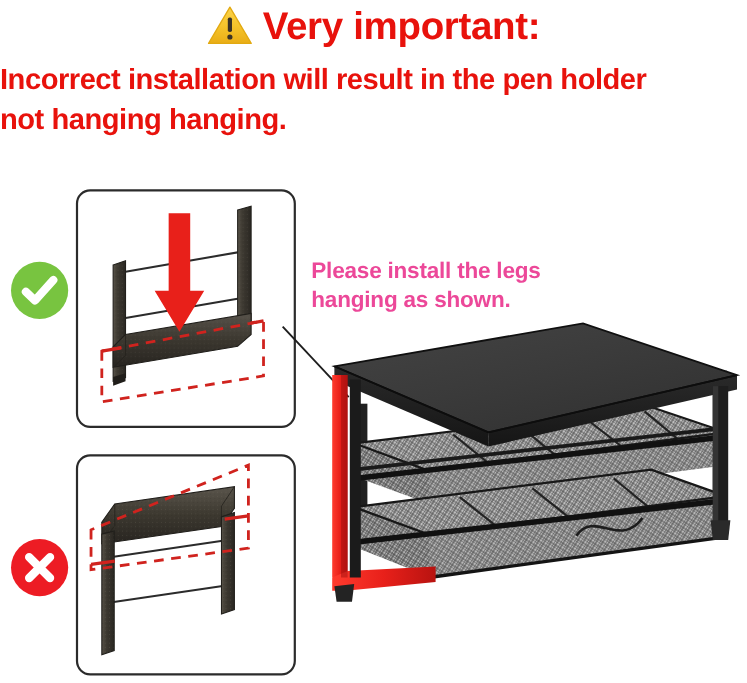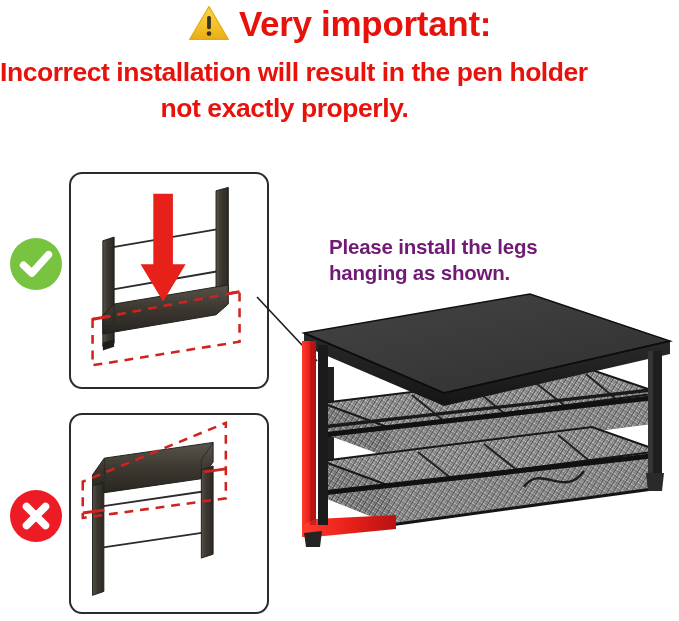--- a/index.html
+++ b/index.html
@@ -50,21 +50,20 @@
     font-size: 35px;
     font-weight: bold;
     letter-spacing: -0.3px;
     line-height: 1;
     white-space: nowrap;
   }
   .subline {
     position: absolute;
     left: 0;
     width: 569px;
-    text-align: center;
     color: #e8120c;
     font-weight: bold;
     font-size: 26.5px;
     letter-spacing: -0.45px;
     line-height: 1;
     white-space: nowrap;
   }
   .subline-1 { top: 59px; }
   .subline-2 { top: 95px; }
 
@@ -91,26 +90,25 @@
   .panel-correct   { left: 69px; top: 172px; width: 200px; height: 217px; }
   .panel-incorrect { left: 69px; top: 413px; width: 200px; height: 201px; }
   .panel svg { display: block; width: 100%; height: 100%; }
 
   
   .callout {
     position: absolute;
     left: 283px;
     top: 234px;
     width: 270px;
-    color: #701a75;
+    color: #ec4899;
     font-weight: bold;
     font-size: 20.5px;
     line-height: 1.28;
     letter-spacing: -0.2px;
-    margin-left: 46px;
   }
   .callout-line { display: block; white-space: nowrap; }
 
   
   .connector {
     position: absolute;
     left: 255px;
     top: 295px;
     width: 70px;
     height: 70px;
@@ -144,21 +142,21 @@
           </linearGradient>
         </defs>
         <path d="M21 2.5 L40.4 35.5 L1.6 35.5 Z" fill="url(#warnGrad)" stroke="#e2a911" stroke-width="1.2" stroke-linejoin="round"></path>
         <rect x="19.1" y="12" width="3.8" height="13.2" rx="1.6" fill="#3a3226"></rect>
         <circle cx="21" cy="29.6" r="2.35" fill="#3a3226"></circle>
       </svg>
       <span class="title-main">Very important:</span>
     </div>
 
     <div class="subline subline-1">Incorrect installation will result in the pen holder</div>
-    <div class="subline subline-2">not exactly properly.</div>
+    <div class="subline subline-2">not hanging hanging.</div>
   </div>
 
   <div class="badge badge-ok">
     <svg viewBox="0 0 52 52">
       <path d="M13.5 27.2 L21.8 35.2 L38.5 16.6" fill="none" stroke="#ffffff" stroke-width="7.4" stroke-linecap="round" stroke-linejoin="round"></path>
     </svg>
   </div>
 
   <div class="badge badge-bad">
     <svg viewBox="0 0 52 52">

